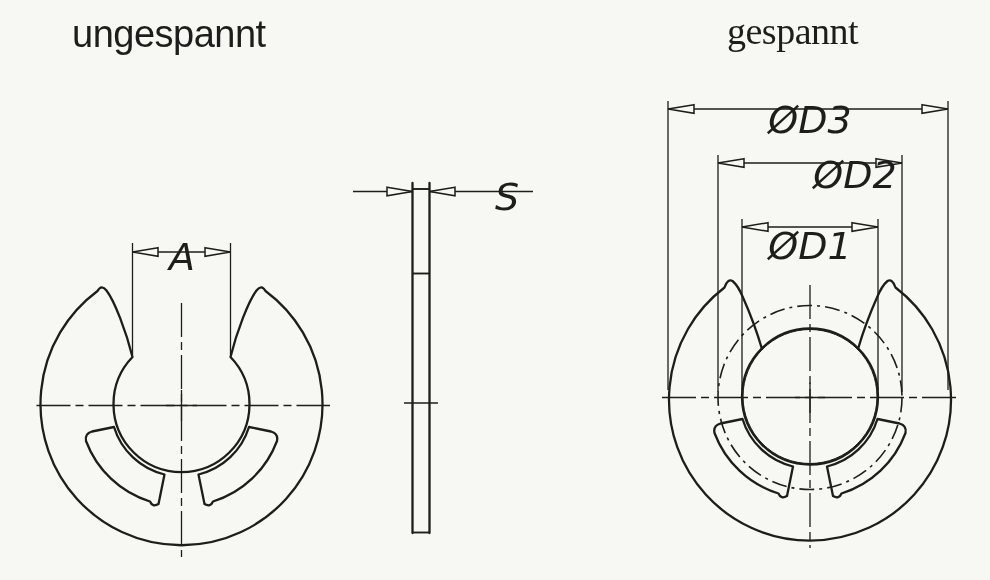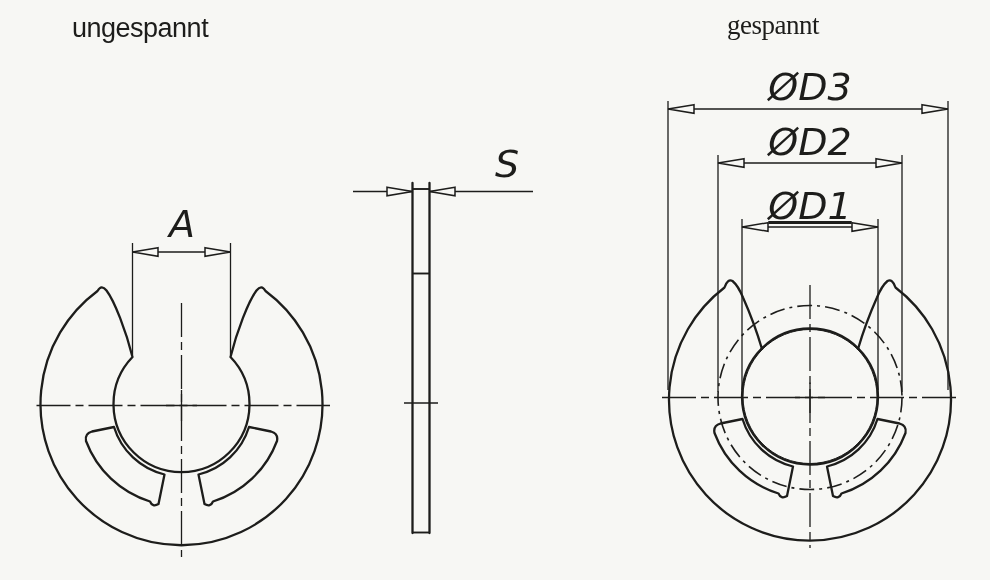--- a/index.html
+++ b/index.html
@@ -8,25 +8,26 @@
     background:var(--bg,#f7f7f4);
     font-family:"Liberation Sans",sans-serif;
     overflow:hidden;
   }
   .canvas{position:relative;width:990px;height:580px;}
   svg{position:absolute;left:0;top:0;}
   .lbl{
     position:absolute;color:var(--ink,#1d1d1b);
     white-space:nowrap;line-height:1;user-select:none;
   }
-  .title{font-size:27px;letter-spacing:-0.5px;font-weight:400;}
+  .title{font-size:38px;letter-spacing:-0.5px;font-weight:400;}
   .dim{
     font-family:"DejaVu Sans",sans-serif;
     font-style:italic;font-size:38px;
     transform:translateX(-50%);
+    margin-top:33px;
   }
   path,line,circle{stroke:var(--ink,#1d1d1b);fill:none;}
   .obj{stroke-width:2.3;stroke-linecap:round;stroke-linejoin:round;}
   .med{stroke-width:1.9;}
   .thin{stroke-width:1.3;}
   .cl{stroke-width:1.3;stroke-dasharray:34 5 8 5;}
   .dd{stroke-width:1.6;stroke-dasharray:15 5 3 5;}
   .arrow{fill:var(--bg,#f7f7f4);stroke-width:1.5;stroke-linejoin:miter;}
   .hatchline{stroke-width:2.1;}
 </style>
@@ -120,15 +121,15 @@
       <path class="arrow" d="M852 222.7 L878 227 L852 231.3 Z"></path>
     </g>
   </svg>
 
   <div class="lbl title" style="left:72px;top:15px;">ungespannt</div>
   <div class="lbl title" style="left:727px;top:12px;font-family:Liberation Serif, serif;">gespannt</div>
 
   <div class="lbl dim" style="left:182px;top:205px;">A</div>
   <div class="lbl dim" style="left:507px;top:145px;">S</div>
   <div class="lbl dim" style="left:810px;top:68px;">ØD3</div>
-  <div class="lbl dim" style="left:810px;top:123px;">ØD2</div>
-  <div class="lbl dim" style="left:810px;top:187px;text-decoration:underline;">ØD1</div>
+  <div class="lbl dim" style="left:855px;top:123px;">ØD2</div>
+  <div class="lbl dim" style="left:810px;top:194px;">ØD1</div>
 </div>
 
 </body></html>

